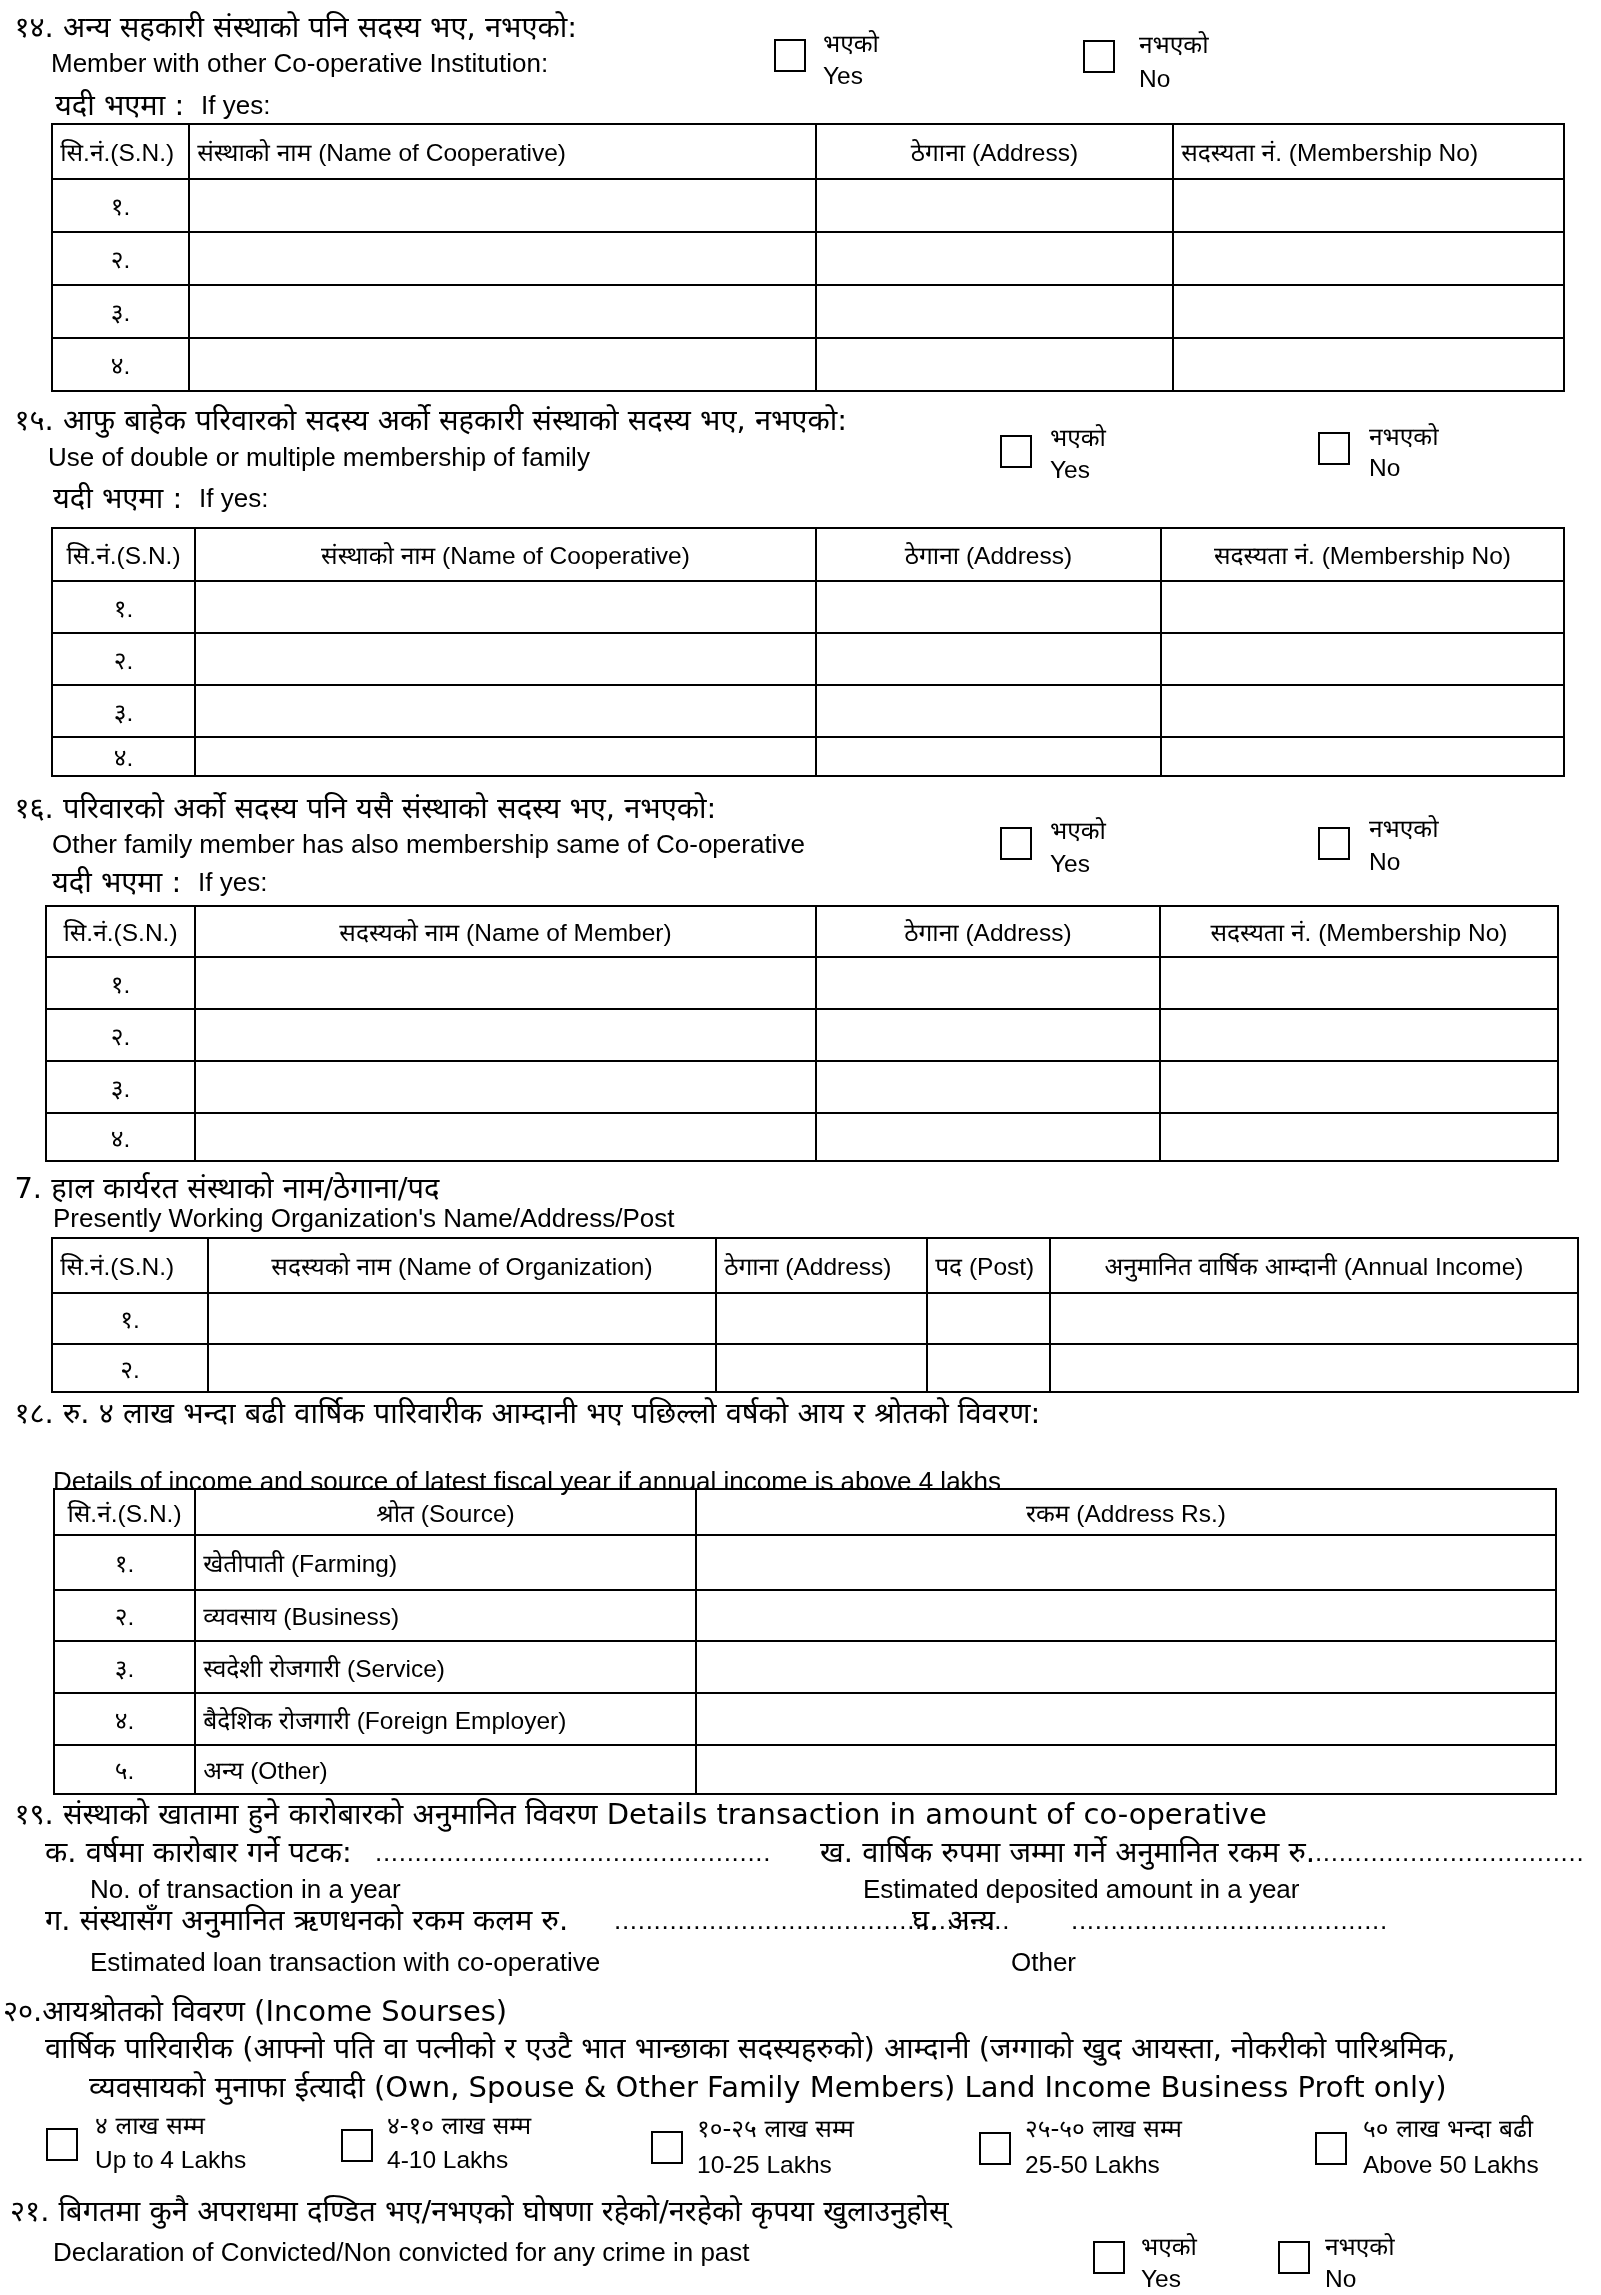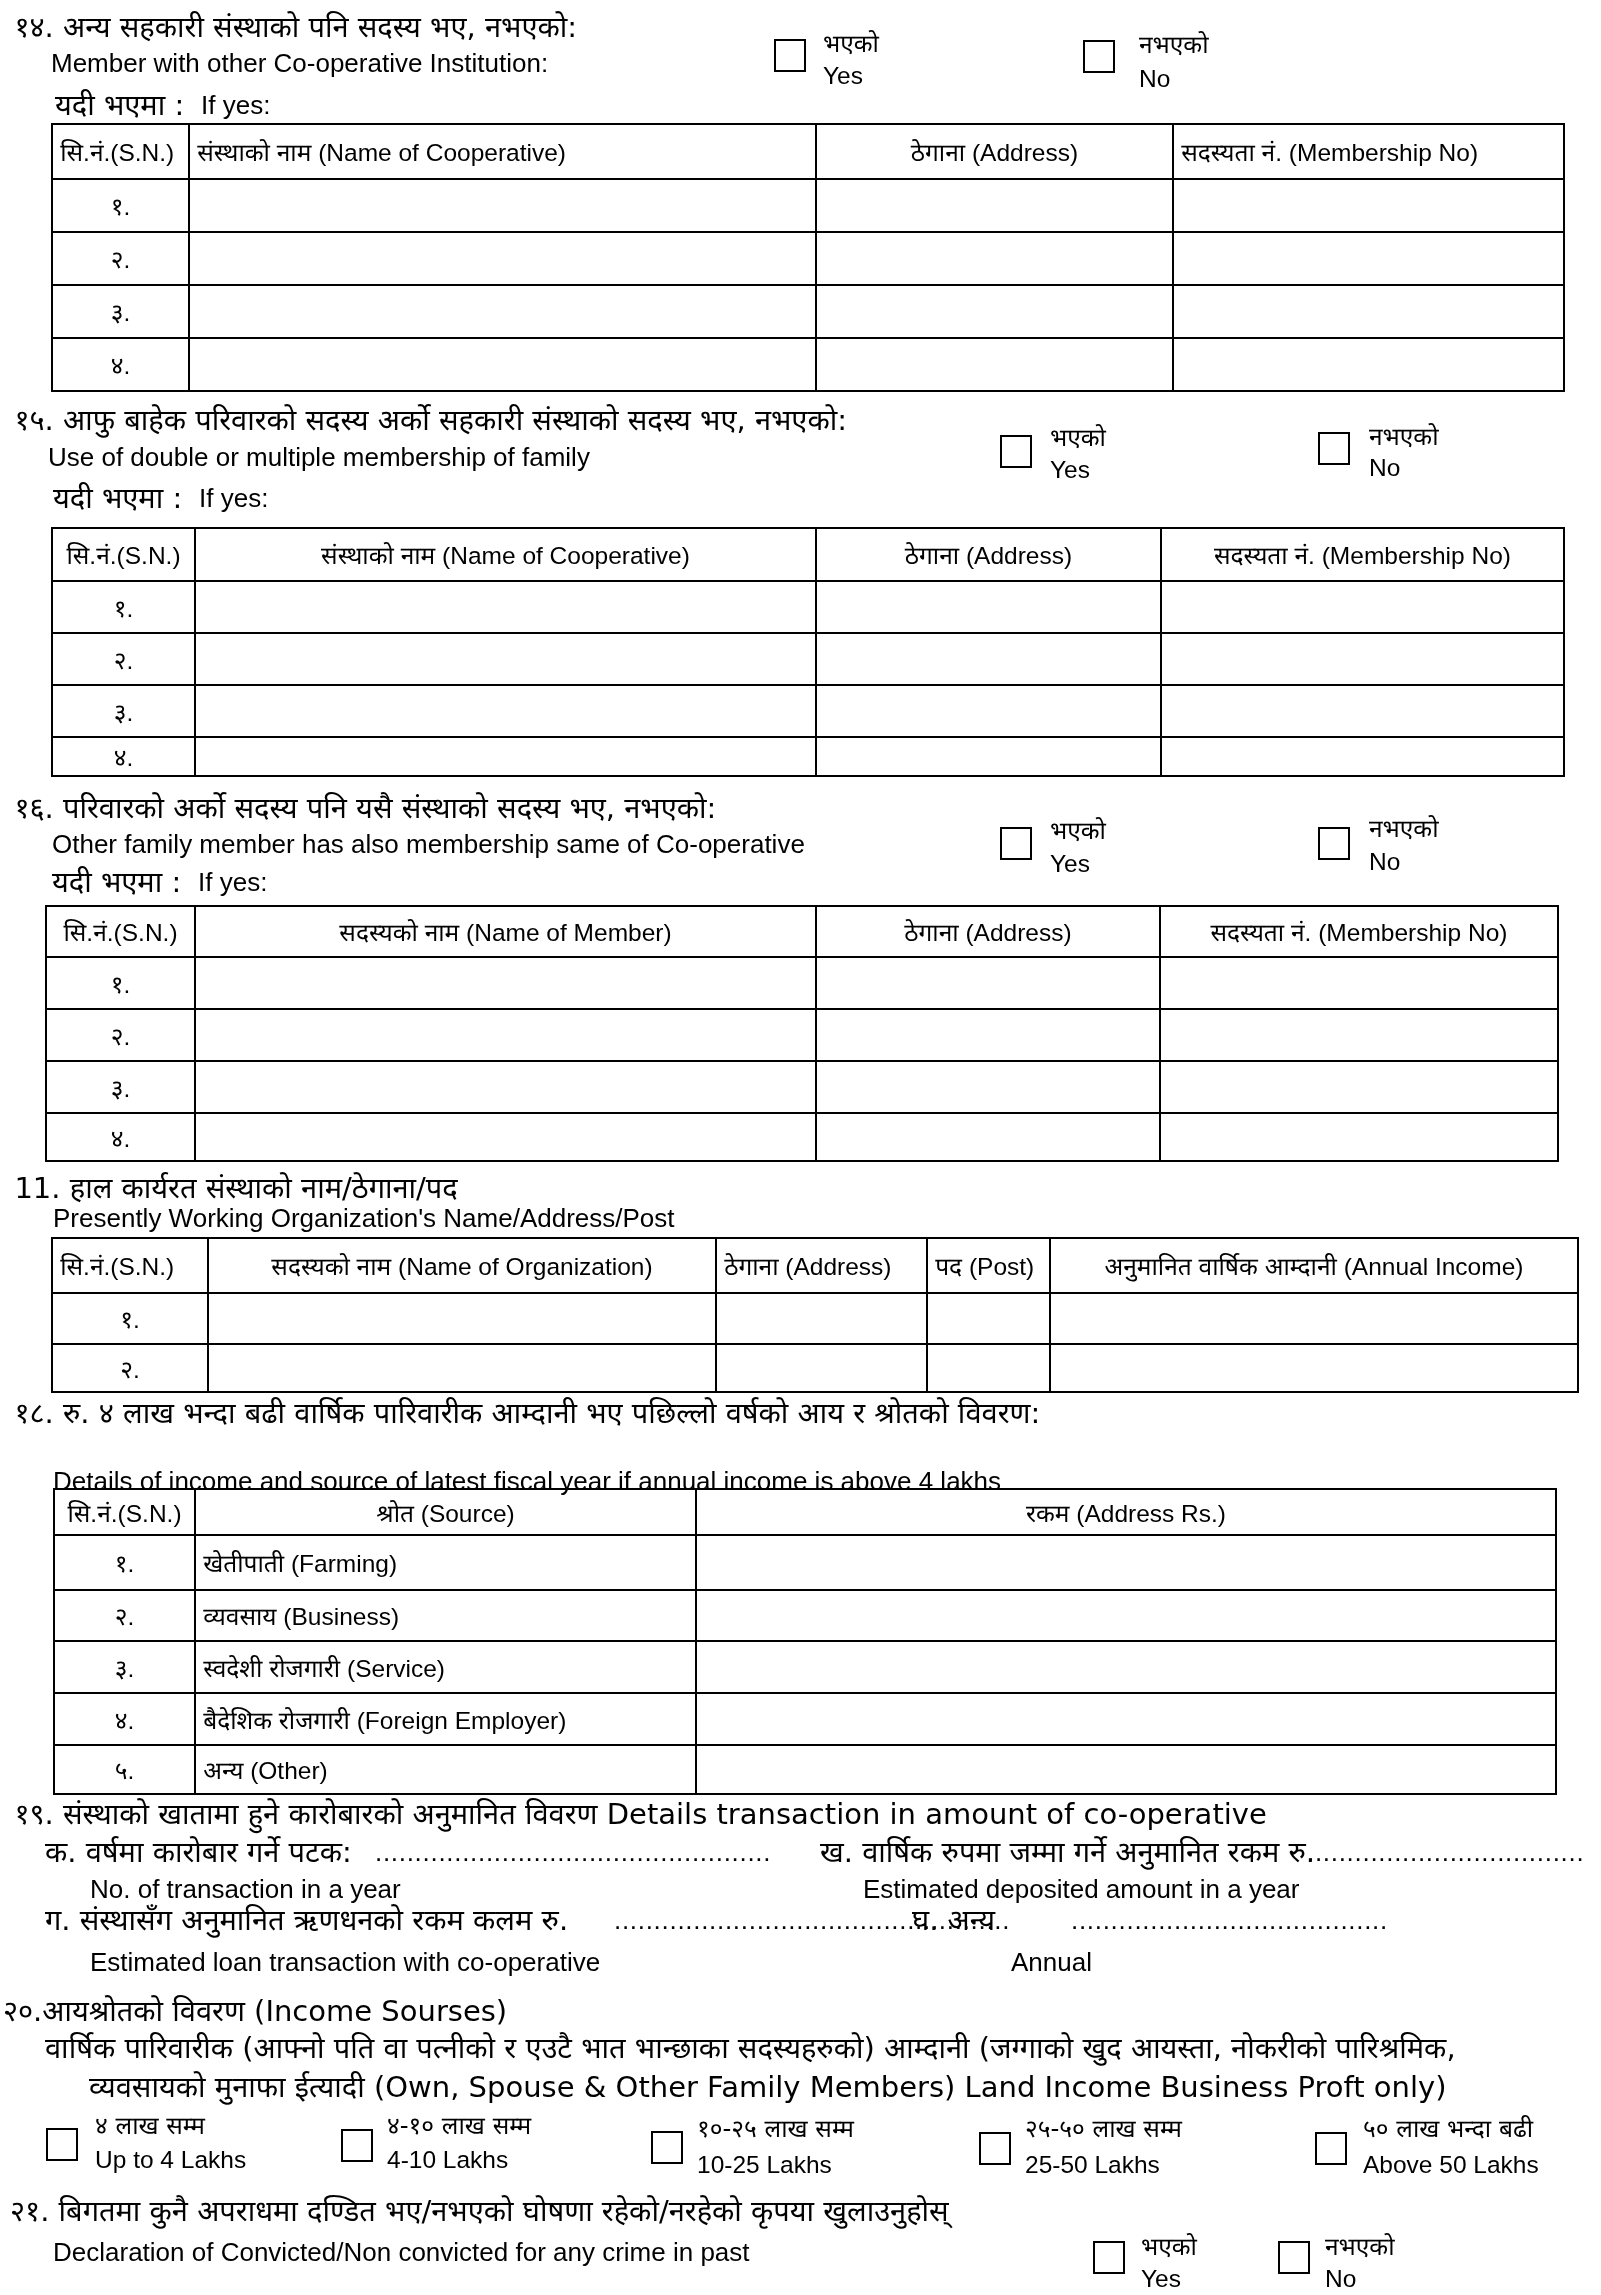--- a/index.html
+++ b/index.html
@@ -172,21 +172,21 @@
   </tr>
   <tr style="height:48px">
     <td class="sn">४.</td>
     <td></td>
         <td></td>
         <td></td>
   </tr>
 </tbody>
   </table>
 
-<div class="t np" style="left:14.4px;top:1174px;">11. हाल कार्यरत संस्थाको नाम/ठेगाना/पद</div>
+<div class="t np" style="left:14.4px;top:1174px;">7. हाल कार्यरत संस्थाको नाम/ठेगाना/पद</div>
 <div class="t" style="left:53px;top:1204px;">Presently Working Organization's Name/Address/Post</div>
 
 <table class="grid" style="left:51px;top:1237px;width:1526px;">
   <colgroup>
       <col style="width:156px">
       <col style="width:508px">
       <col style="width:211px">
       <col style="width:123px">
       <col style="width:528px">
     </colgroup>
@@ -267,21 +267,21 @@
 <div class="t np" style="left:820px;top:1838px;">ख. वार्षिक रुपमा जम्मा गर्ने अनुमानित रकम रु.</div>
 <div class="t dots" style="left:1307px;top:1838px;">...................................</div>
 <div class="t" style="left:863px;top:1875px;">Estimated deposited amount in a year</div>
 
 <div class="t np" style="left:45px;top:1906px;">ग. संस्थासँग अनुमानित ऋणधनको रकम कलम रु.</div>
 <div class="t dots" style="left:614px;top:1906px;">..................................................</div>
 <div class="t" style="left:90px;top:1948px;">Estimated loan transaction with co-operative</div>
 
 <div class="t np" style="left:912px;top:1906px;">घ. अन्य</div>
 <div class="t dots" style="left:1071px;top:1906px;">........................................</div>
-<div class="t" style="left:1011px;top:1948px;">Annual</div>
+<div class="t" style="left:1011px;top:1948px;">Other</div>
 
 <div class="t np" style="left:2.9px;top:1997px;">२०.आयश्रोतको विवरण (Income Sourses)</div>
 <div class="t np" style="left:45px;top:2034px;">वार्षिक पारिवारीक (आफ्नो पति वा पत्नीको र एउटै भात भान्छाका सदस्यहरुको) आम्दानी (जग्गाको खुद आयस्ता, नोकरीको पारिश्रमिक,</div>
 <div class="t np" style="left:45px;top:2073px;margin-left:44px;">व्यवसायको मुनाफा ईत्यादी (Own, Spouse &amp; Other Family Members) Land Income Business Proft only)</div>
 
 <div class="box" style="left:46px;top:2128px;"></div>
 <div class="chk-label np" style="left:95px;top:2111px;">४ लाख सम्म</div>
 <div class="chk-label" style="left:95px;top:2145px;">Up to 4 Lakhs</div>
 
 <div class="box" style="left:341px;top:2129px;"></div>

